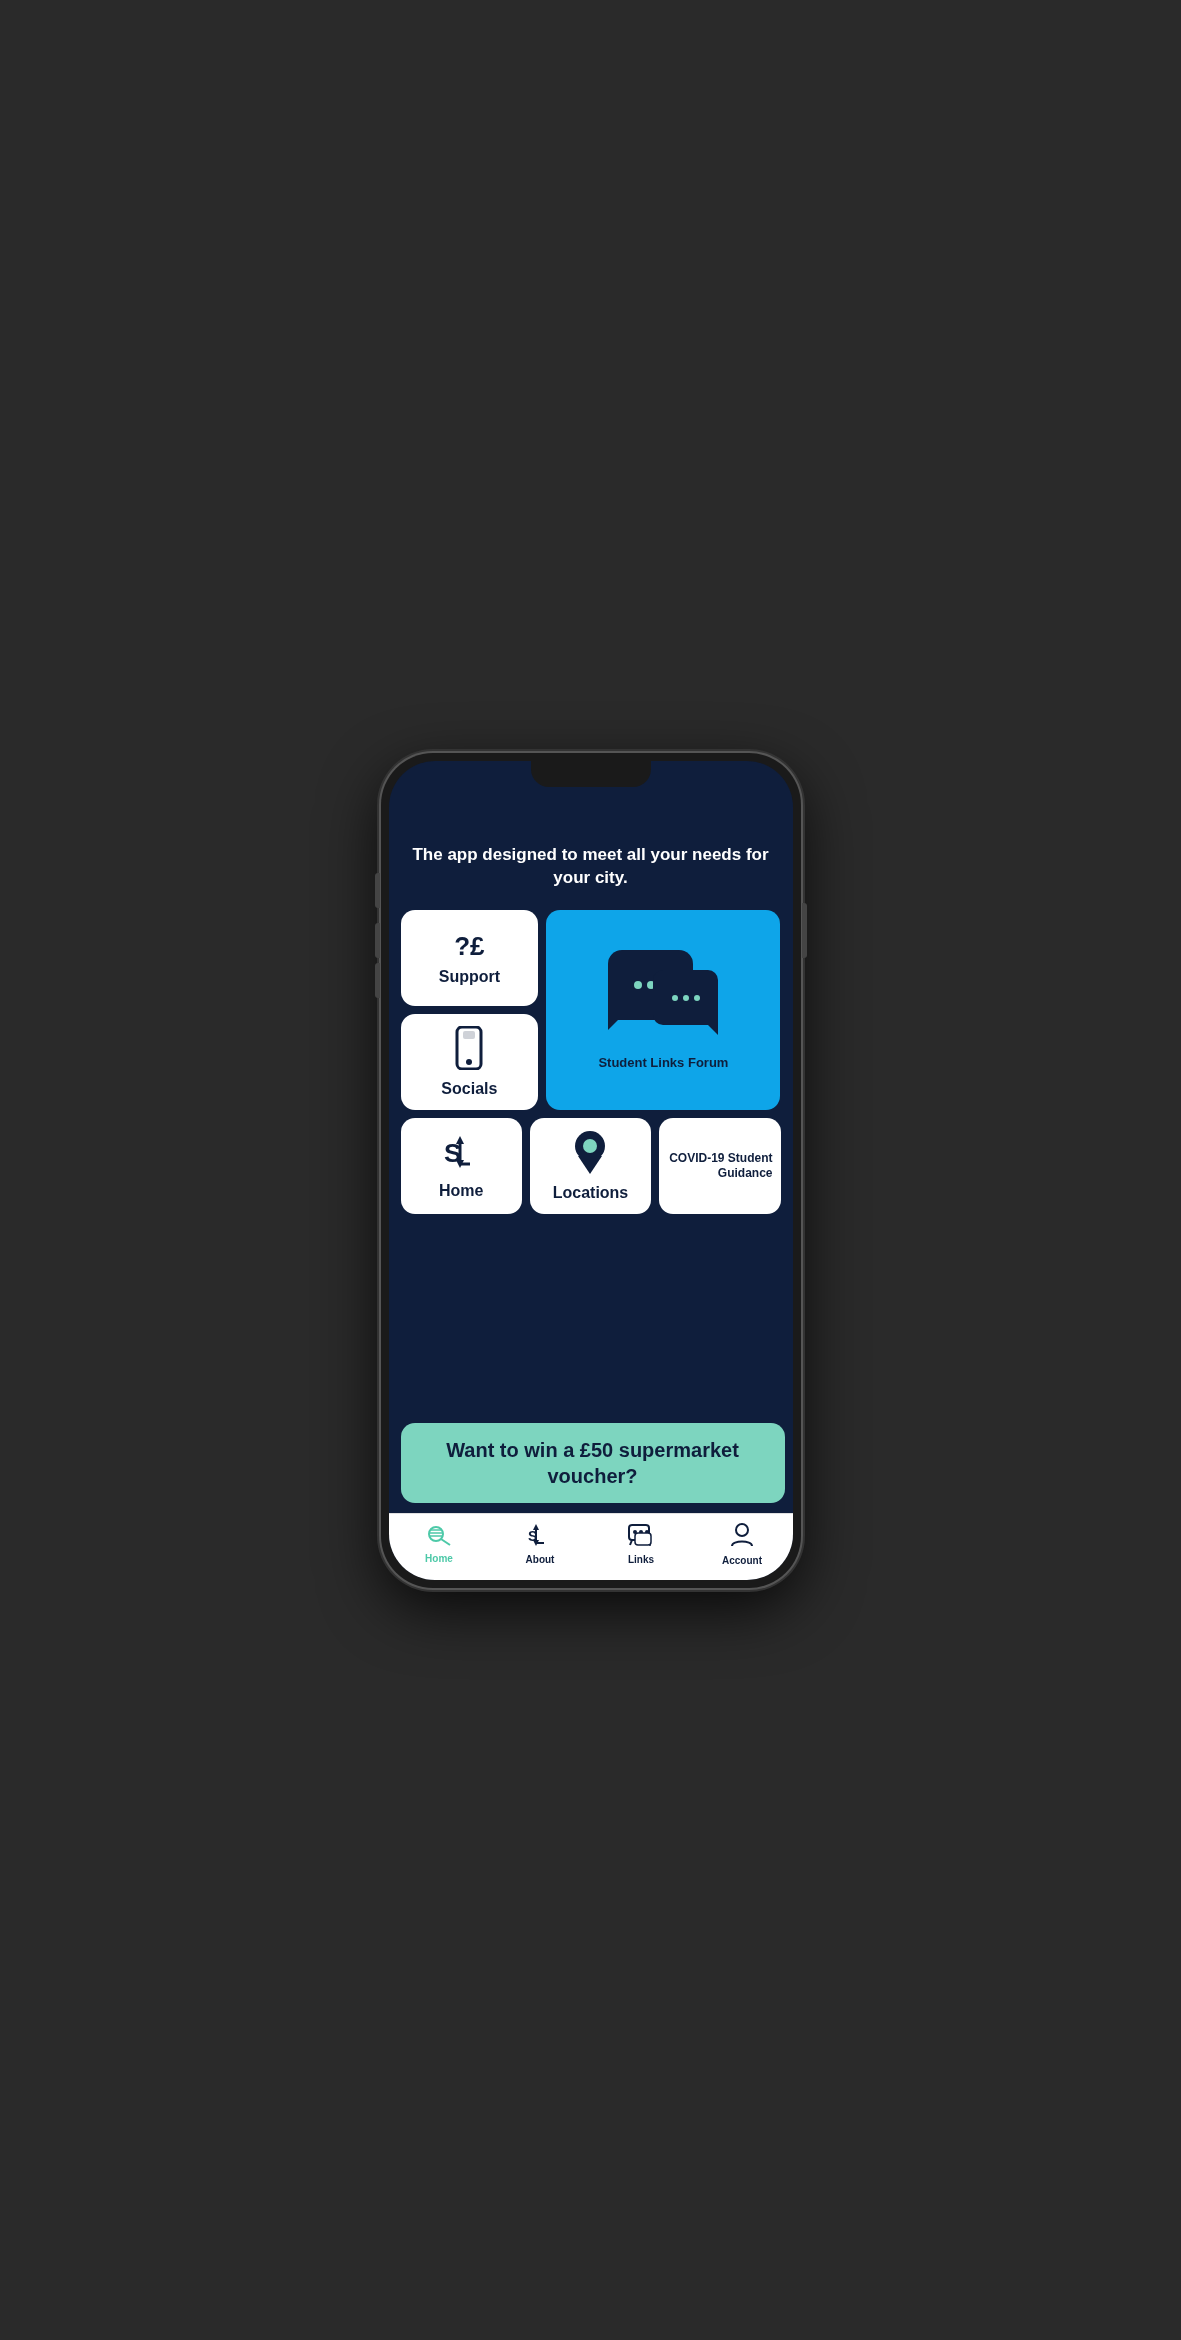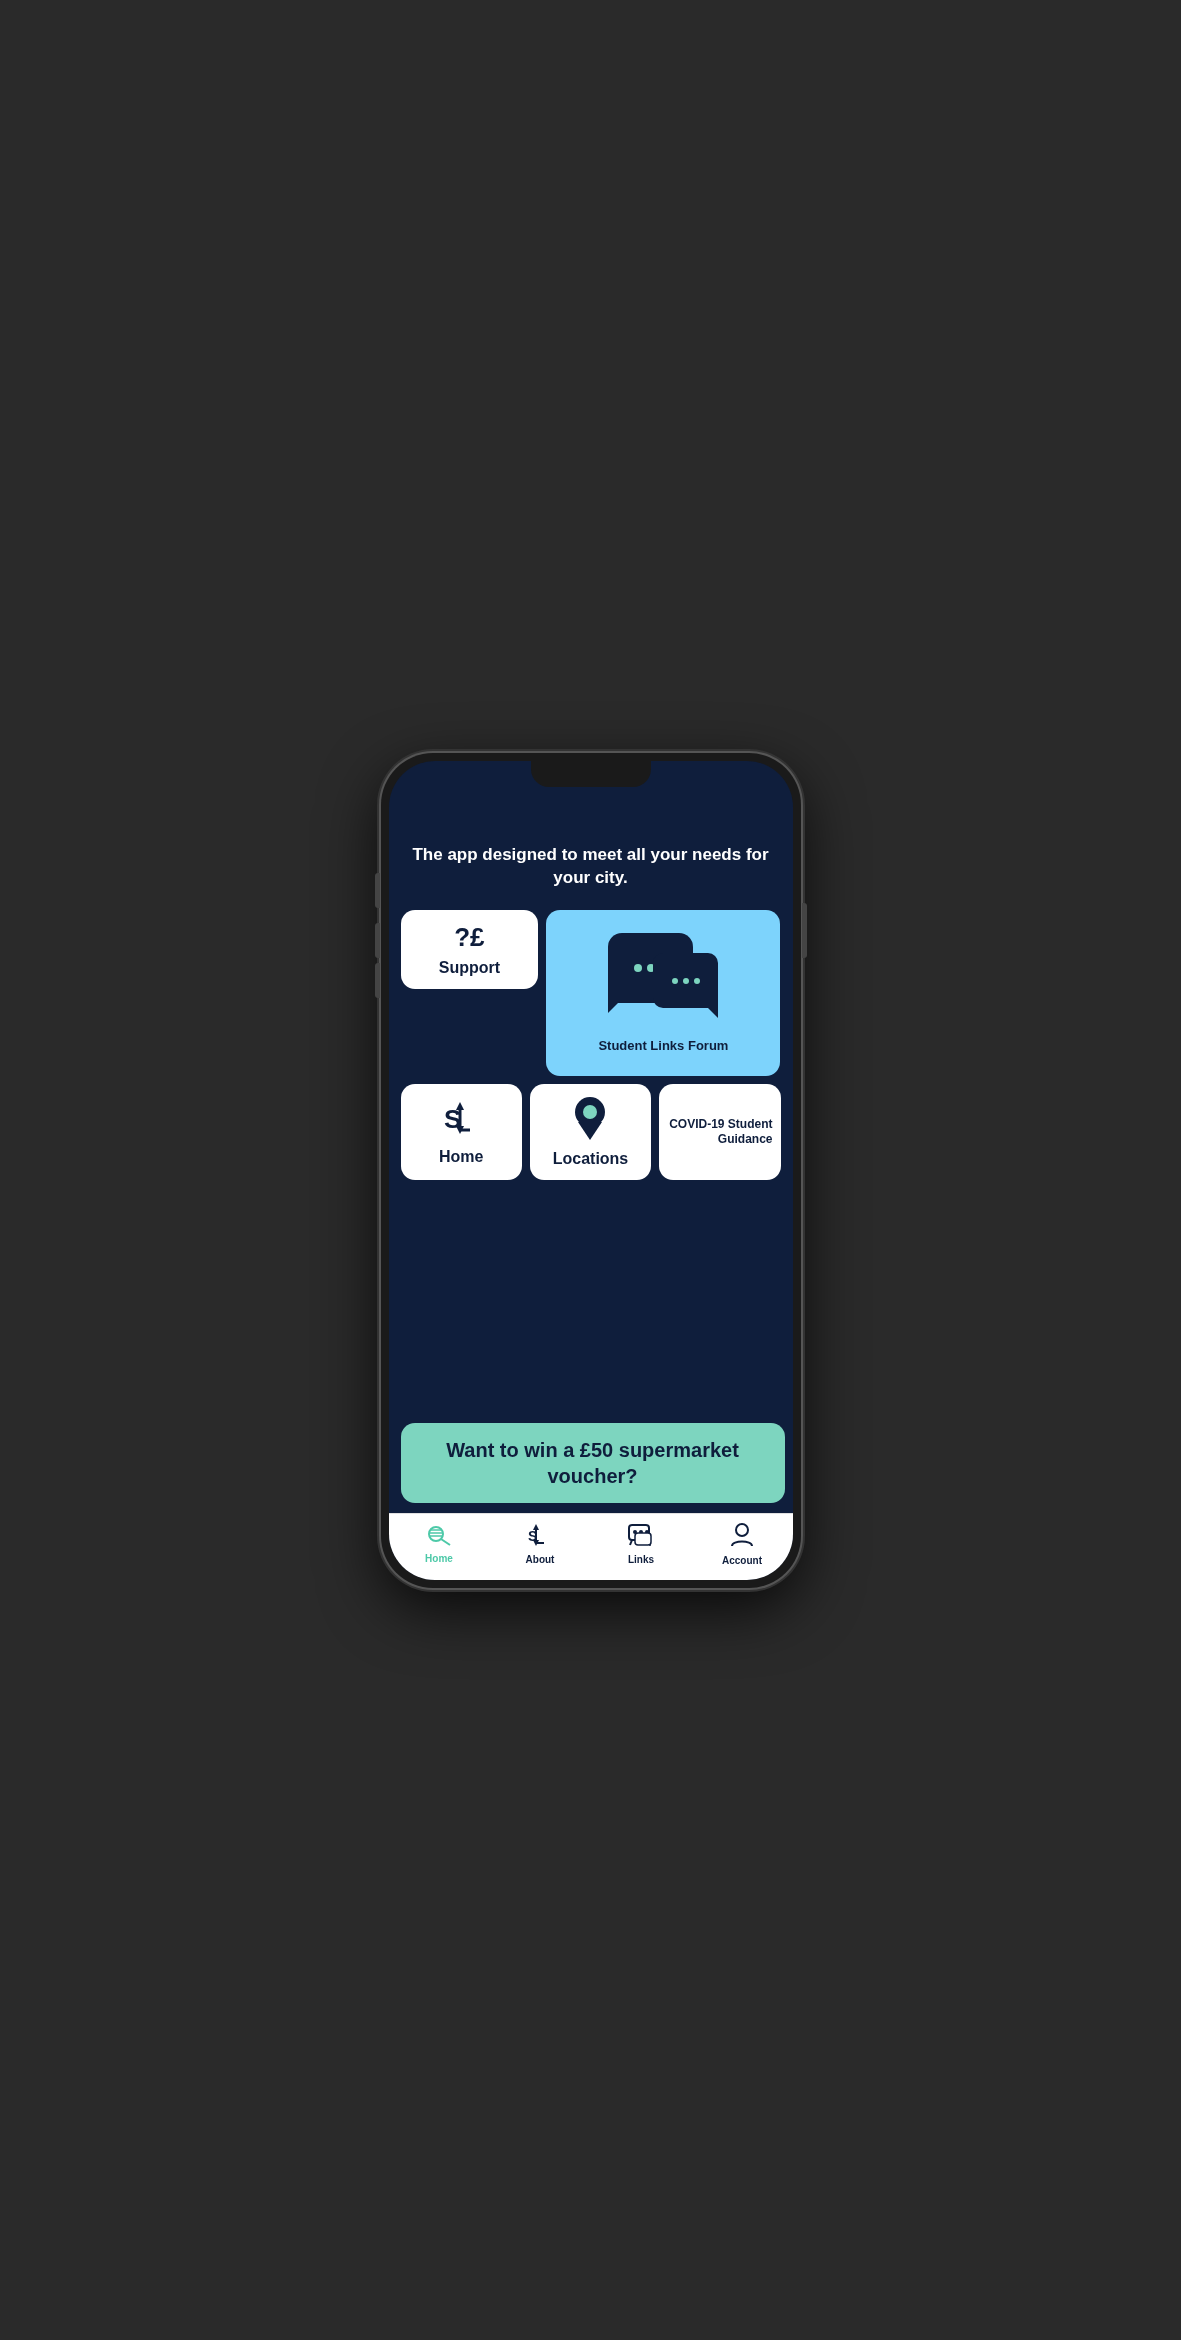--- a/index.html
+++ b/index.html
@@ -137,21 +137,21 @@
       border-radius: 14px;
       display: flex;
       flex-direction: column;
       align-items: center;
       justify-content: center;
       padding: 12px 8px;
       cursor: pointer;
     }
 
     .tile-teal {
-      background: #7dd3fc;
+      background: #0ea5e9;
     }
 
     .tile-label {
       font-size: 16px;
       font-weight: 800;
       color: #0f1e3c;
       margin-top: 6px;
       text-align: center;
     }
 
@@ -329,20 +329,30 @@
 
         <div class="grid-top">
 
           <div class="grid-left">
 
             <div class="tile">
               <div class="support-icon">?£</div>
               <div class="tile-label">Support</div>
             </div>
 
+            <div class="tile">
+              <div>
+                <svg width="28" height="44" viewBox="0 0 28 44" fill="none">
+                  <rect x="2" y="1" width="24" height="42" rx="5" stroke="#0f1e3c" stroke-width="3" fill="none"></rect>
+                  <rect x="8" y="5" width="12" height="8" rx="2" fill="#0f1e3c" opacity="0.2"></rect>
+                  <circle cx="14" cy="36" r="3" fill="#0f1e3c"></circle>
+                </svg>
+              </div>
+              <div class="tile-label">Socials</div>
+            </div>
 
           </div>
 
           <div class="tile tile-teal forum-tile">
             <div class="forum-icon-wrapper">
 
               <div class="chat-bubble-main">
                 <div class="chat-bubble-dots">
                   <div class="dot"></div>
                   <div class="dot"></div>

